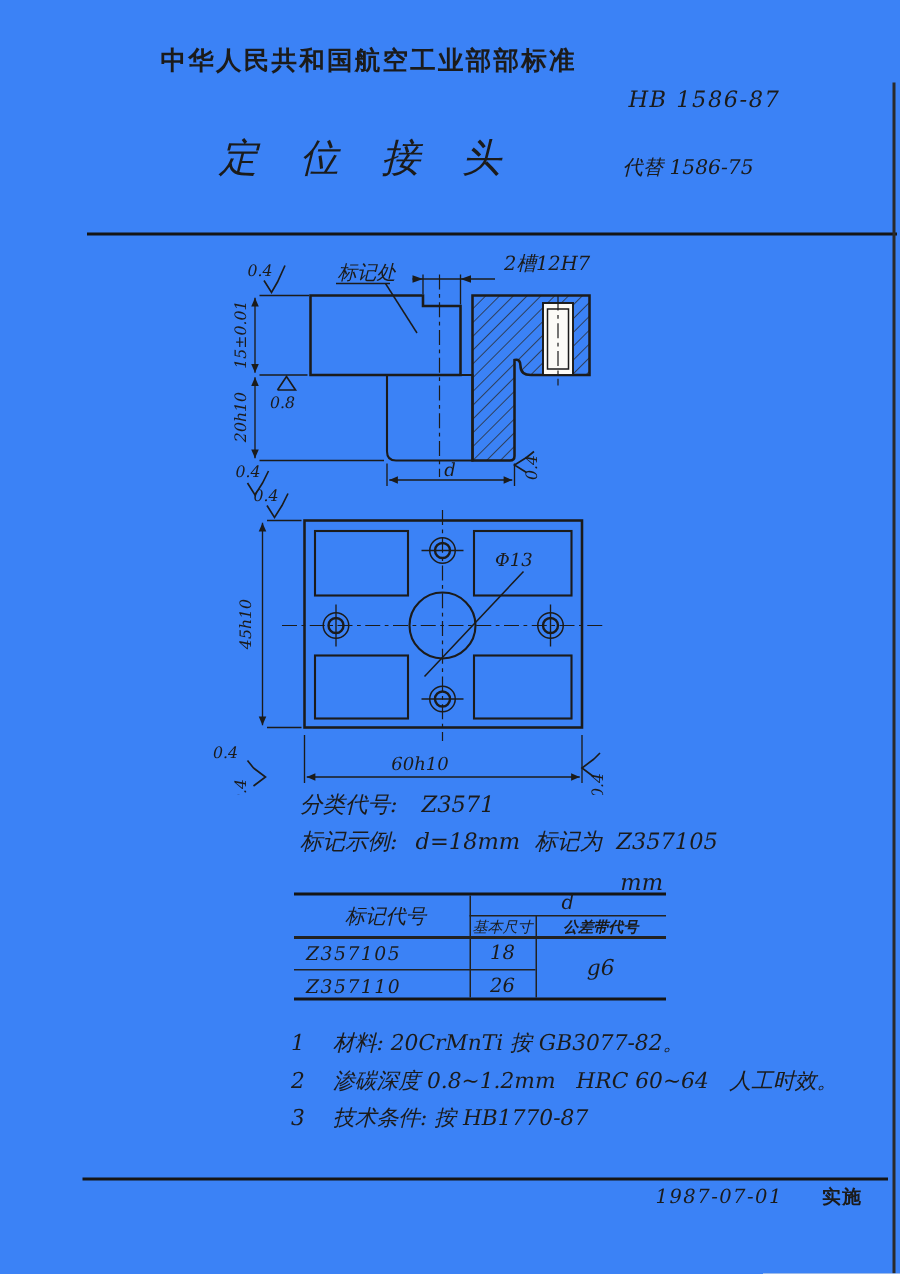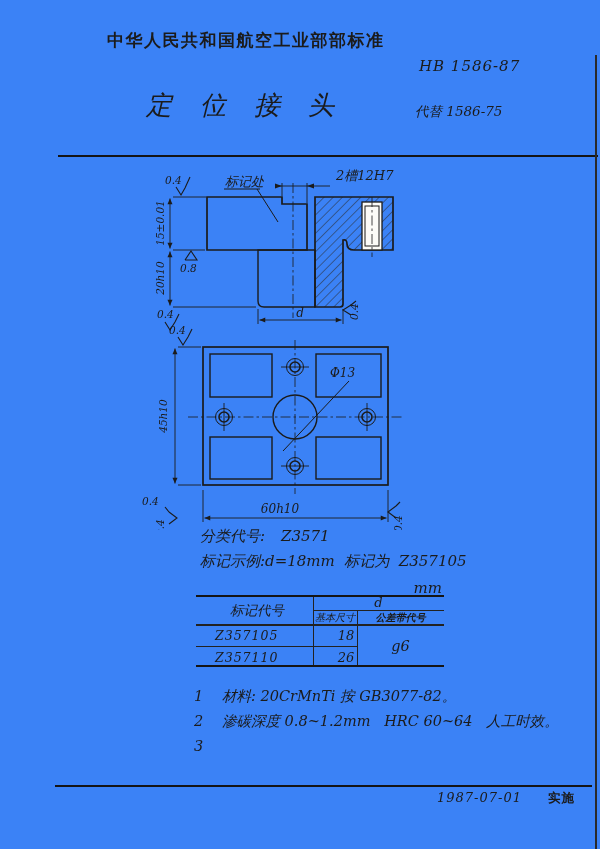--- a/index.html
+++ b/index.html
@@ -22,41 +22,41 @@
   .hatched{fill:url(#hatch);stroke:#1b1b1b;stroke-width:1.7;}
   .thin{stroke:#1b1b1b;stroke-width:1;fill:none;}
   .dim{stroke:#1b1b1b;stroke-width:0.9;fill:none;}
   .cl{stroke:#1b1b1b;stroke-width:0.8;stroke-dasharray:10 3 2.5 3;fill:none;}
   .chk{stroke:#1b1b1b;stroke-width:1.1;fill:none;}
   .dtext{font:italic 10.5px "DejaVu Serif",serif;fill:#1b1b1b;}
   .dtext-m{font:italic 12px "DejaVu Serif",serif;fill:#1b1b1b;}
   .dtext-l{font:italic 13px "DejaVu Serif",serif;fill:#1b1b1b;}
 
   .class-line{left:200px;top:527px;font-size:15px;display:flex;gap:16px;}
-  .example-line{left:200px;top:552px;font-size:15px;display:flex;}
+  .example-line{left:200px;top:552px;font-size:15px;display:flex;gap:12px;}
 
   .tbl{left:196px;top:581px;width:248px;height:88px;}
   .tbl-unit{position:absolute;right:2px;top:-2px;font-size:15px;}
   .tbl-grid{position:absolute;left:0;top:14px;width:248px;height:72px;
             border-top:2px solid #151515;border-bottom:2px solid #151515;box-sizing:border-box;}
   .tline{position:absolute;background:#222;}
   .v1{left:117px;top:0;width:1.4px;height:68px;}
   .v2{left:161px;top:13px;width:1.3px;height:55px;}
   .h-d{left:117px;top:13px;width:131px;height:1.3px;}
   .h-head{left:0;top:27px;width:248px;height:1.5px;}
   .h-row{left:0;top:49px;width:161px;height:1.3px;}
   .cell{position:absolute;display:flex;align-items:center;justify-content:center;}
   .c-code-h{left:6px;top:2px;width:110px;height:24px;font-size:13.5px;}
   .c-d{left:117px;top:-2px;width:131px;height:14px;font-size:13px;}
   .c-basic{left:117px;top:14px;width:44px;height:13px;font-size:10px;}
   .c-tol{left:161px;top:14px;width:87px;height:13px;font-size:10px;font-weight:bold;}
   .c-row-code{left:8px;top:0;width:105px;height:21px;justify-content:flex-start;font-size:12.5px;letter-spacing:1px;}
   .c-row-val{left:117px;top:0;width:44px;height:21px;font-size:13px;}
   .row1{top:28px;} .row2{top:50px;}
-  .rowbox{position:absolute;left:0;width:248px;height:21px;margin-left:11px;}
+  .rowbox{position:absolute;left:0;width:248px;height:21px;}
   .c-g6{left:161px;top:28px;width:87px;height:41px;font-size:14.5px;}
 
   .notes{left:194px;top:684px;width:395px;font-size:14.5px;}
   .note-row{display:flex;line-height:25px;}
   .note-no{width:28px;flex:none;}
 
   .rule-bottom{left:55px;top:785px;width:537px;height:2px;background:#151515;}
   .footer-left{left:45px;top:790px;display:flex;align-items:baseline;gap:10px;font-size:12.5px;}
   .footer-left .gap{width:18px;}
   .footer-right{left:437px;top:790px;display:flex;align-items:baseline;gap:26px;font-size:12.5px;}
@@ -221,20 +221,21 @@
     <div class="note-row">
       <span class="note-no">1</span>
       <span class="pre">材料: 20CrMnTi 按 GB3077-82。</span>
     </div>
     <div class="note-row">
       <span class="note-no">2</span>
       <span class="pre">渗碳深度 0.8~1.2mm   HRC 60~64   人工时效。</span>
     </div>
     <div class="note-row">
       <span class="note-no">3</span>
+      <span class="pre">技术条件: 按 HB1770-87</span>
     </div>
   </div>
 
   <div class="abs rule-bottom"></div>
 
   <div class="abs footer-right">
     <span class="hw date">1987-07-01</span>
     <span class="print">实施</span>
   </div>
 

